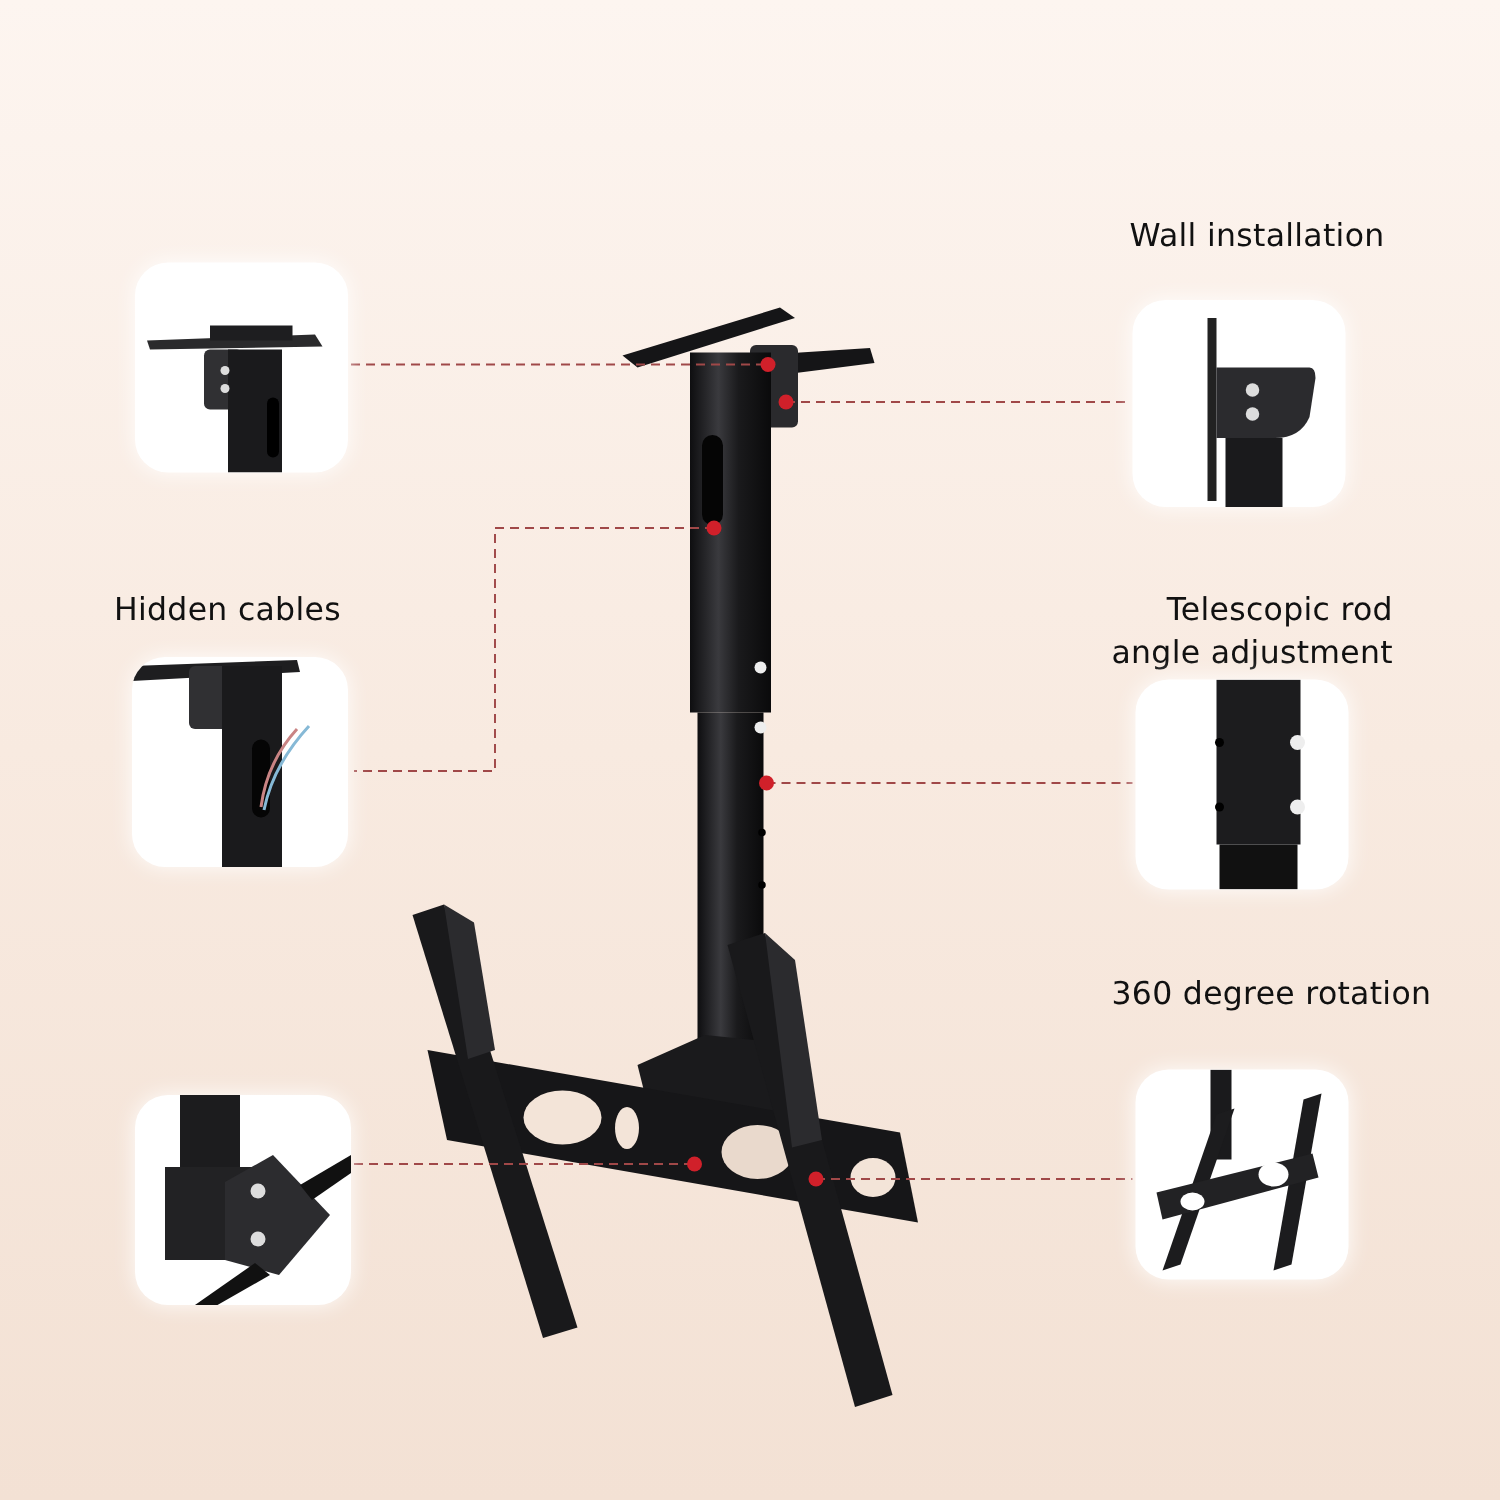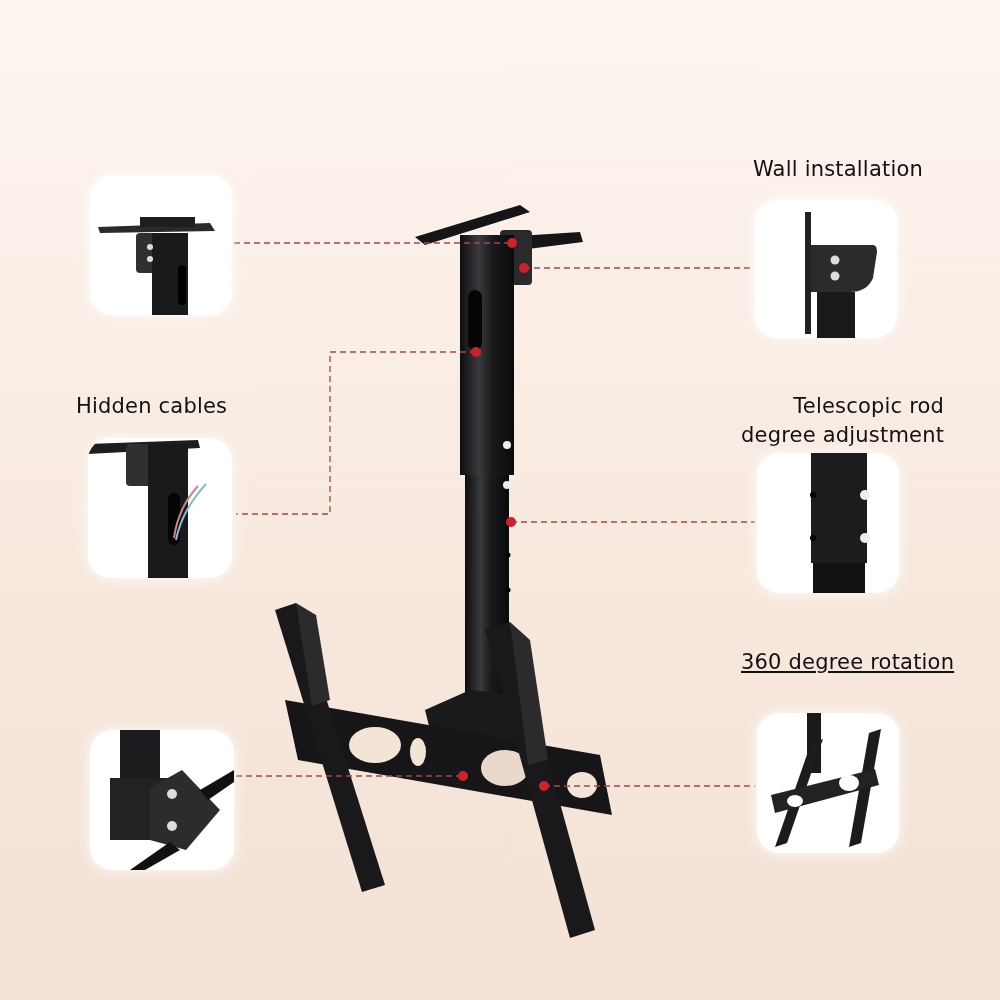--- a/index.html
+++ b/index.html
@@ -92,21 +92,21 @@
       <polygon points="8,52 120,48 125,56 10,58" fill="#2a2a2c"></polygon>
       <rect x="50" y="42" width="55" height="10" fill="#1e1e20"></rect>
       <rect x="46" y="58" width="26" height="40" rx="4" fill="#303033"></rect>
       <rect x="62" y="58" width="36" height="85" fill="#1a1a1c"></rect>
       <rect x="88" y="90" width="8" height="40" rx="4" fill="#000"></rect>
       <circle cx="60" cy="72" r="3" fill="#ddd"></circle>
       <circle cx="60" cy="84" r="3" fill="#ddd"></circle>
     </svg>
   </div>
 
-  <div class="label" style="left:753px; top:143px;margin-top:12px;">Wall installation</div>
+  <div class="label" style="left:753px; top:143px;">Wall installation</div>
   <div class="thumb" style="left:755px; top:200px; width:142px; height:138px;">
     <svg viewBox="0 0 142 138">
       <rect x="50" y="12" width="6" height="122" fill="#222"></rect>
       <path d="M56,45 L118,45 Q122,45 122,52 L118,78 Q112,92 95,92 L56,92 Z" fill="#2b2b2e"></path>
       <circle cx="80" cy="60" r="4.5" fill="#ddd"></circle>
       <circle cx="80" cy="76" r="4.5" fill="#ddd"></circle>
       <rect x="62" y="92" width="38" height="46" fill="#1a1a1c"></rect>
     </svg>
   </div>
 
@@ -117,21 +117,21 @@
       <rect x="38" y="6" width="28" height="42" rx="4" fill="#303033"></rect>
       <rect x="60" y="6" width="40" height="134" fill="#1a1a1c"></rect>
       <rect x="80" y="55" width="12" height="52" rx="6" fill="#050505"></rect>
       <path d="M86,100 Q90,70 110,48" stroke="#c98484" stroke-width="2" fill="none"></path>
       <path d="M88,102 Q94,72 118,46" stroke="#86b9d6" stroke-width="2" fill="none"></path>
     </svg>
   </div>
 
   <div class="label" style="left:741px; top:392px;text-align:right;">
     <div>Telescopic rod</div>
-    <div>degree adjustment</div>
+    <div>angle adjustment</div>
   </div>
   <div class="thumb" style="left:757px; top:453px; width:142px; height:140px;">
     <svg viewBox="0 0 142 140">
       <rect x="54" y="0" width="56" height="110" fill="#1c1c1e"></rect>
       <rect x="56" y="110" width="52" height="30" fill="#111"></rect>
       <circle cx="108" cy="42" r="5" fill="#eee"></circle>
       <circle cx="108" cy="85" r="5" fill="#eee"></circle>
       <circle cx="56" cy="42" r="3" fill="#000"></circle>
       <circle cx="56" cy="85" r="3" fill="#000"></circle>
     </svg>
@@ -144,21 +144,21 @@
       <rect x="30" y="0" width="40" height="48" fill="#1c1c1e"></rect>
       <rect x="20" y="48" width="70" height="62" fill="#222224"></rect>
       <polygon points="60,58 92,40 130,80 96,120 60,110" fill="#2c2c2f"></polygon>
       <circle cx="82" cy="64" r="5" fill="#ddd"></circle>
       <circle cx="82" cy="96" r="5" fill="#ddd"></circle>
       <polygon points="110,60 144,40 144,52 118,70" fill="#111"></polygon>
       <polygon points="40,140 80,112 90,120 55,140" fill="#111"></polygon>
     </svg>
   </div>
 
-  <div class="label" style="left:741px; top:648px;text-decoration:underline;">360 degree rotation</div>
+  <div class="label" style="left:741px; top:648px;">360 degree rotation</div>
   <div class="thumb" style="left:757px; top:713px; width:142px; height:140px;">
     <svg viewBox="0 0 142 140">
       <rect x="50" y="0" width="14" height="60" fill="#1a1a1c"></rect>
       <polygon points="54,30 66,26 30,130 18,134" fill="#1c1c1e"></polygon>
       <polygon points="112,20 124,16 104,130 92,134" fill="#1c1c1e"></polygon>
       <polygon points="14,82 118,56 122,72 18,100" fill="#222224"></polygon>
       <ellipse cx="38" cy="88" rx="8" ry="6" fill="#fff"></ellipse>
       <ellipse cx="92" cy="70" rx="10" ry="8" fill="#fff"></ellipse>
     </svg>
   </div>

